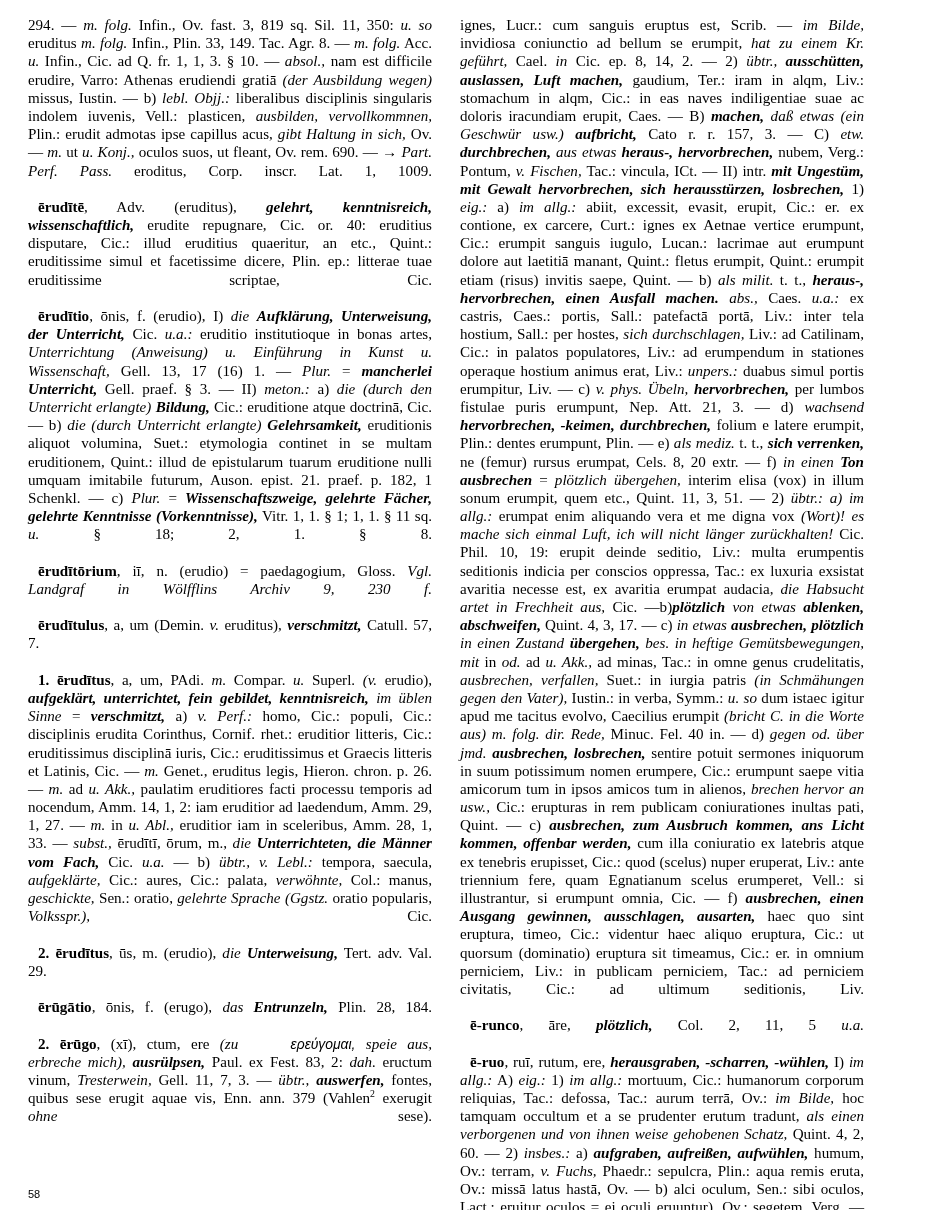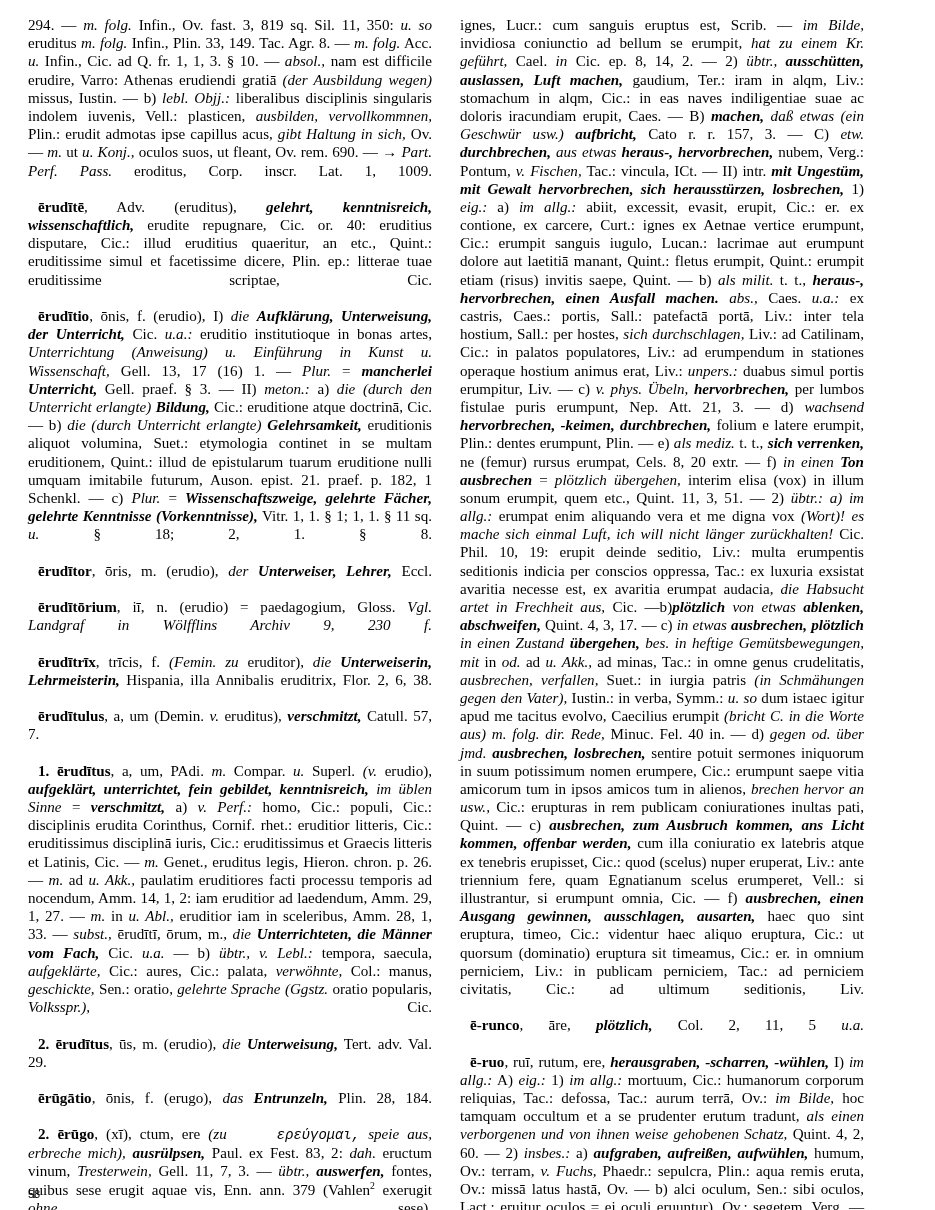--- a/index.html
+++ b/index.html
@@ -43,44 +43,42 @@
   
   .entry::after {
     content: "";
     display: inline-block;
     width: 100%;
   }
   b  { font-weight: bold; margin-left: 10px; }
   i  { font-style: italic; }
   .bi { font-weight: bold; font-style: italic; }
   .sup { font-size: 0.65em; vertical-align: super; line-height: 0; }
-  .grk { font-family: Liberation Mono, monospace; font-size: 0.92em; font-style: italic; margin-left: 42px; }
+  .grk { font-family: Liberation Sans, sans-serif; font-size: 0.92em; font-style: italic; margin-left: 42px; }
   .folio {
     position: absolute;
     left: 28px;
     bottom: 10px;
     font-size: 11px;
     font-family: Liberation Sans, sans-serif;
     color: #000;
   }
 </style>
 </head>
 <body>
 
 <div id="page">
 
   <div class="columns">
 
     <div class="col" id="left-col">
         <p class="entry">294. — <i>m. folg.</i> Infin., Ov. fast. 3, 819 sq. Sil. 11, 350: <i>u. so</i> eruditus <i>m. folg.</i> Infin., Plin. 33, 149. Tac. Agr. 8. — <i>m. folg.</i> Acc. <i>u.</i> Infin., Cic. ad Q. fr. 1, 1, 3. § 10. — <i>absol.,</i> nam est difficile erudire, Varro: Athenas erudiendi gratiā <i>(der Ausbildung wegen)</i> missus, Iustin. — b) <i>lebl. Objj.:</i> liberalibus disciplinis singularis indolem iuvenis, Vell.: plasticen, <i>ausbilden, vervollkommnen,</i> Plin.: erudit admotas ipse capillus acus, <i>gibt Haltung in sich,</i> Ov. — <i>m.</i> ut <i>u. Konj.,</i> oculos suos, ut fleant, Ov. rem. 690. — → <i>Part. Perf. Pass.</i> eroditus, Corp. inscr. Lat. 1, 1009.</p>
         <p class="entry"><b>ērudītē</b>, Adv. (eruditus), <span class="bi">gelehrt, kenntnisreich, wissenschaftlich,</span> erudite repugnare, Cic. or. 40: eruditius disputare, Cic.: illud eruditius quaeritur, an etc., Quint.: eruditissime simul et facetissime dicere, Plin. ep.: litterae tuae eruditissime scriptae, Cic.</p>
         <p class="entry"><b>ērudītio</b>, ōnis, f. (erudio), I) <i>die</i> <span class="bi">Aufklärung, Unterweisung, der Unterricht,</span> Cic. <i>u.a.:</i> eruditio institutioque in bonas artes, <i>Unterrichtung (Anweisung) u. Einführung in Kunst u. Wissenschaft,</i> Gell. 13, 17 (16) 1. — <i>Plur.</i> = <span class="bi">mancherlei Unterricht,</span> Gell. praef. § 3. — II) <i>meton.:</i> a) <i>die (durch den Unterricht erlangte)</i> <span class="bi">Bildung,</span> Cic.: eruditione atque doctrinā, Cic. — b) <i>die (durch Unterricht erlangte)</i> <span class="bi">Gelehrsamkeit,</span> eruditionis aliquot volumina, Suet.: etymologia continet in se multam eruditionem, Quint.: illud de epistularum tuarum eruditione nulli umquam imitabile futurum, Auson. epist. 21. praef. p. 182, 1 Schenkl. — c) <i>Plur.</i> = <span class="bi">Wissenschaftszweige, gelehrte Fächer, gelehrte Kenntnisse (Vorkenntnisse),</span> Vitr. 1, 1. § 1; 1, 1. § 11 sq. <i>u.</i> § 18; 2, 1. § 8.</p>
-        <p class="entry"><b>ērudītor</b>, ōris, m. (erudio), <i>der</i> <span class="bi">Unterweiser, Lehrer,</span> Eccl.</p>
         <p class="entry"><b>ērudītōrium</b>, iī, n. (erudio) = paedagogium, Gloss. <i>Vgl. Landgraf in Wölfflins Archiv 9, 230 f.</i></p>
-        <p class="entry"><b>ērudītrīx</b>, trīcis, f. <i>(Femin. zu</i> eruditor), <i>die</i> <span class="bi">Unterweiserin, Lehrmeisterin,</span> Hispania, illa Annibalis eruditrix, Flor. 2, 6, 38.</p>
         <p class="entry"><b>ērudītulus</b>, a, um (Demin. <i>v.</i> eruditus), <span class="bi">verschmitzt,</span> Catull. 57, 7.</p>
         <p class="entry"><b>1. ērudītus</b>, a, um, PAdi. <i>m.</i> Compar. <i>u.</i> Superl. <i>(v.</i> erudio), <span class="bi">aufgeklärt, unterrichtet, fein gebildet, kenntnisreich,</span> <i>im üblen Sinne</i> = <span class="bi">verschmitzt,</span> a) <i>v. Perf.:</i> homo, Cic.: populi, Cic.: disciplinis erudita Corinthus, Cornif. rhet.: eruditior litteris, Cic.: eruditissimus disciplinā iuris, Cic.: eruditissimus et Graecis litteris et Latinis, Cic. — <i>m.</i> Genet., eruditus legis, Hieron. chron. p. 26. — <i>m.</i> ad <i>u. Akk.,</i> paulatim eruditiores facti processu temporis ad nocendum, Amm. 14, 1, 2: iam eruditior ad laedendum, Amm. 29, 1, 27. — <i>m.</i> in <i>u. Abl.,</i> eruditior iam in sceleribus, Amm. 28, 1, 33. — <i>subst.,</i> ērudītī, ōrum, m., <i>die</i> <span class="bi">Unterrichteten, die Männer vom Fach,</span> Cic. <i>u.a.</i> — b) <i>übtr., v. Lebl.:</i> tempora, saecula, <i>aufgeklärte,</i> Cic.: aures, Cic.: palata, <i>verwöhnte,</i> Col.: manus, <i>geschickte,</i> Sen.: oratio, <i>gelehrte Sprache (Ggstz.</i> oratio popularis, <i>Volksspr.),</i> Cic.</p>
         <p class="entry"><b>2. ērudītus</b>, ūs, m. (erudio), <i>die</i> <span class="bi">Unterweisung,</span> Tert. adv. Val. 29.</p>
         <p class="entry"><b>ērūgātio</b>, ōnis, f. (erugo), <i>das</i> <span class="bi">Entrunzeln,</span> Plin. 28, 184.</p>
         <p class="entry"><b>2. ērūgo</b>, (xī), ctum, ere <i>(zu</i> <span class="grk">ερεύγομαι,</span> <i>speie aus, erbreche mich),</i> <span class="bi">ausrülpsen,</span> Paul. ex Fest. 83, 2: <i>dah.</i> eructum vinum, <i>Tresterwein,</i> Gell. 11, 7, 3. — <i>übtr.,</i> <span class="bi">auswerfen,</span> fontes, quibus sese erugit aquae vis, Enn. ann. 379 (Vahlen<span class="sup">2</span> exerugit <i>ohne</i> sese).</p>
       </div>
 
     <div class="col" id="right-col">
         <p class="entry">ignes, Lucr.: cum sanguis eruptus est, Scrib. — <i>im Bilde,</i> invidiosa coniunctio ad bellum se erumpit, <i>hat zu einem Kr. geführt,</i> Cael. <i>in</i> Cic. ep. 8, 14, 2. — 2) <i>übtr.,</i> <span class="bi">ausschütten, auslassen, Luft machen,</span> gaudium, Ter.: iram in alqm, Liv.: stomachum in alqm, Cic.: in eas naves indiligentiae suae ac doloris iracundiam erupit, Caes. — B) <span class="bi">machen,</span> <i>daß etwas (ein Geschwür usw.)</i> <span class="bi">aufbricht,</span> Cato r. r. 157, 3. — C) <i>etw.</i> <span class="bi">durchbrechen,</span> <i>aus etwas</i> <span class="bi">heraus-, hervorbrechen,</span> nubem, Verg.: Pontum, <i>v. Fischen,</i> Tac.: vincula, ICt. — II) intr. <span class="bi">mit Ungestüm, mit Gewalt hervorbrechen, sich herausstürzen, losbrechen,</span> 1) <i>eig.:</i> a) <i>im allg.:</i> abiit, excessit, evasit, erupit, Cic.: er. ex contione, ex carcere, Curt.: ignes ex Aetnae vertice erumpunt, Cic.: erumpit sanguis iugulo, Lucan.: lacrimae aut erumpunt dolore aut laetitiā manant, Quint.: fletus erumpit, Quint.: erumpit etiam (risus) invitis saepe, Quint. — b) <i>als milit.</i> t. t., <span class="bi">heraus-, hervorbrechen, einen Ausfall machen.</span> <i>abs.,</i> Caes. <i>u.a.:</i> ex castris, Caes.: portis, Sall.: patefactā portā, Liv.: inter tela hostium, Sall.: per hostes, <i>sich durchschlagen,</i> Liv.: ad Catilinam, Cic.: in palatos populatores, Liv.: ad erumpendum in stationes operaque hostium animus erat, Liv.: <i>unpers.:</i> duabus simul portis erumpitur, Liv. — c) <i>v. phys. Übeln,</i> <span class="bi">hervorbrechen,</span> per lumbos fistulae puris erumpunt, Nep. Att. 21, 3. — d) <i>wachsend</i> <span class="bi">hervorbrechen, -keimen, durchbrechen,</span> folium e latere erumpit, Plin.: dentes erumpunt, Plin. — e) <i>als mediz.</i> t. t., <span class="bi">sich verrenken,</span> ne (femur) rursus erumpat, Cels. 8, 20 extr. — f) <i>in einen</i> <span class="bi">Ton ausbrechen</span> = <i>plötzlich übergehen,</i> interim elisa (vox) in illum sonum erumpit, quem etc., Quint. 11, 3, 51. — 2) <i>übtr.: a) im allg.:</i> erumpat enim aliquando vera et me digna vox <i>(Wort)! es mache sich einmal Luft, ich will nicht länger zurückhalten!</i> Cic. Phil. 10, 19: erupit deinde seditio, Liv.: multa erumpentis seditionis indicia per conscios oppressa, Tac.: ex luxuria exsistat avaritia necesse est, ex avaritia erumpat audacia, <i>die Habsucht artet in Frechheit aus,</i> Cic. —b)<span class="bi">plötzlich</span> <i>von etwas</i> <span class="bi">ablenken, abschweifen,</span> Quint. 4, 3, 17. — c) <i>in etwas</i> <span class="bi">ausbrechen, plötzlich</span> <i>in einen Zustand</i> <span class="bi">übergehen,</span> <i>bes. in heftige Gemütsbewegungen, mit</i> in <i>od.</i> ad <i>u. Akk.,</i> ad minas, Tac.: in omne genus crudelitatis, <i>ausbrechen, verfallen,</i> Suet.: in iurgia patris <i>(in Schmähungen gegen den Vater),</i> Iustin.: in verba, Symm.: <i>u. so</i> dum istaec igitur apud me tacitus evolvo, Caecilius erumpit <i>(bricht C. in die Worte aus) m. folg. dir. Rede,</i> Minuc. Fel. 40 in. — d) <i>gegen od. über jmd.</i> <span class="bi">ausbrechen, losbrechen,</span> sentire potuit sermones iniquorum in suum potissimum nomen erumpere, Cic.: erumpunt saepe vitia amicorum tum in ipsos amicos tum in alienos, <i>brechen hervor an usw.,</i> Cic.: erupturas in rem publicam coniurationes inultas pati, Quint. — c) <span class="bi">ausbrechen, zum Ausbruch kommen, ans Licht kommen, offenbar werden,</span> cum illa coniuratio ex latebris atque ex tenebris erupisset, Cic.: quod (scelus) nuper eruperat, Liv.: ante triennium fere, quam Egnatianum scelus erumperet, Vell.: si illustrantur, si erumpunt omnia, Cic. — f) <span class="bi">ausbrechen, einen Ausgang gewinnen, ausschlagen, ausarten,</span> haec quo sint eruptura, timeo, Cic.: videntur haec aliquo eruptura, Cic.: ut quorsum (dominatio) eruptura sit timeamus, Cic.: er. in omnium perniciem, Liv.: in publicam perniciem, Tac.: ad perniciem civitatis, Cic.: ad ultimum seditionis, Liv.</p>
         <p class="entry"><b>ē-runco</b>, āre, <span class="bi">plötzlich,</span> Col. 2, 11, 5 <i>u.a.</i></p>

